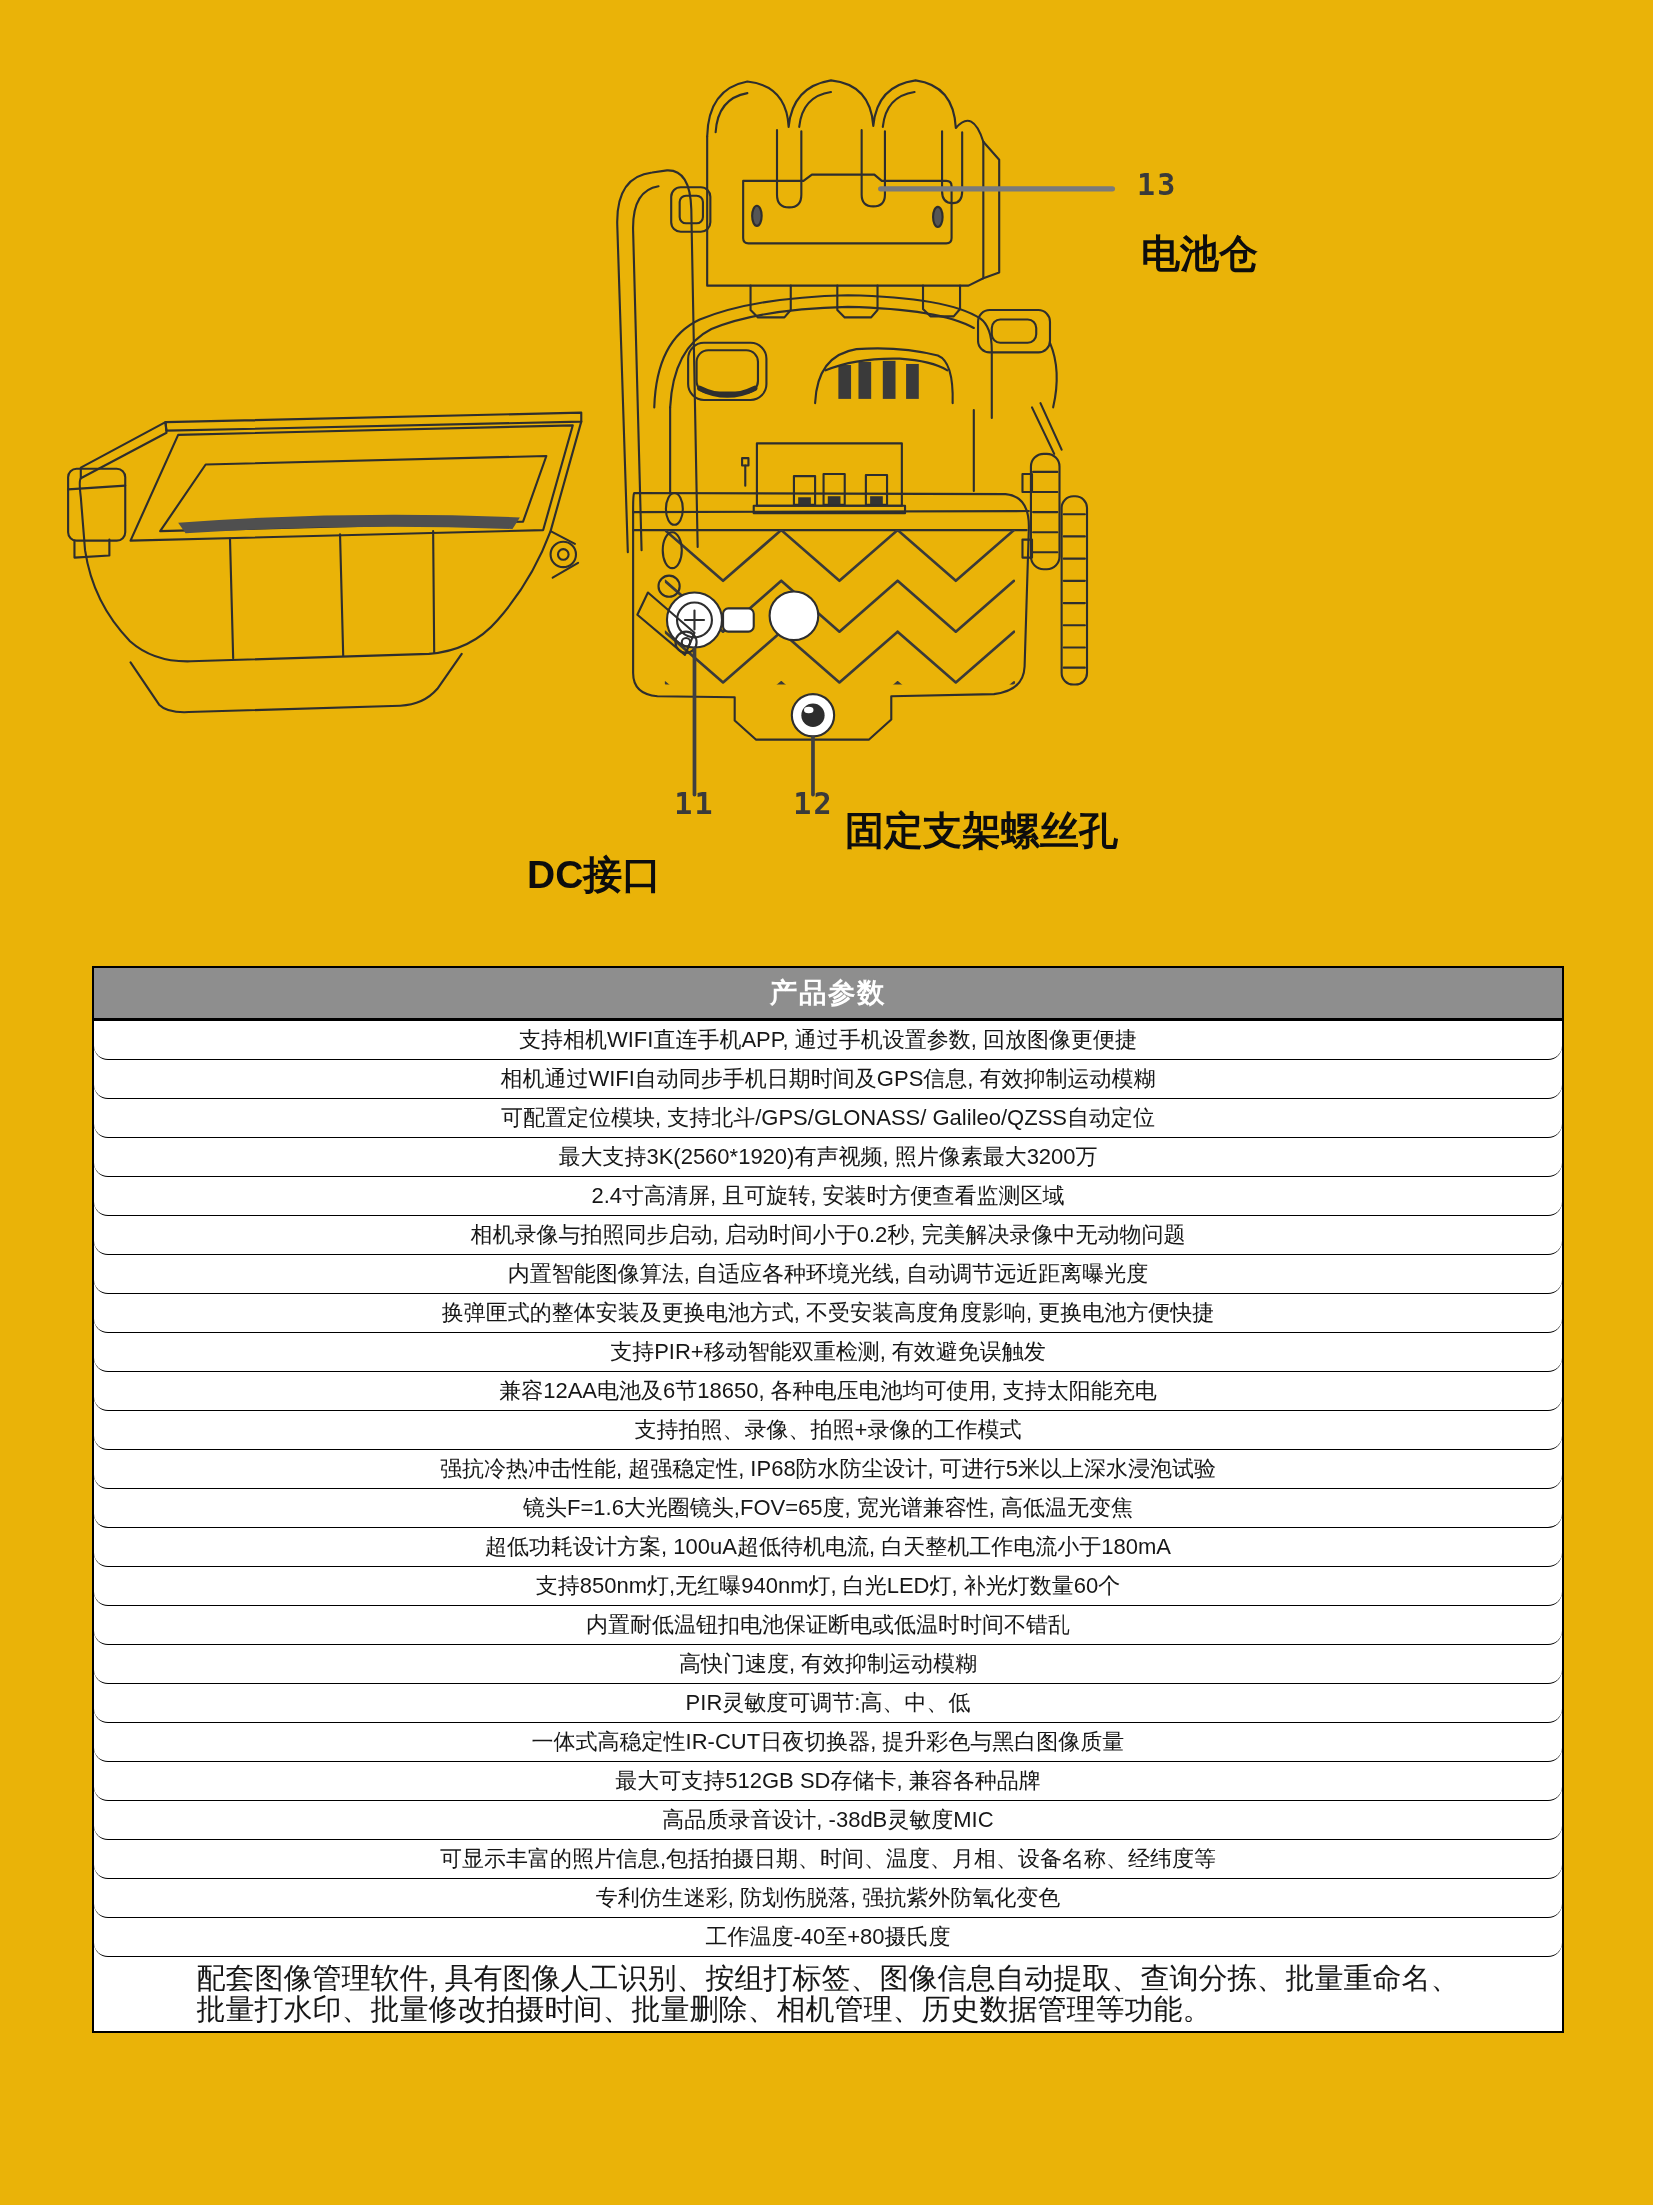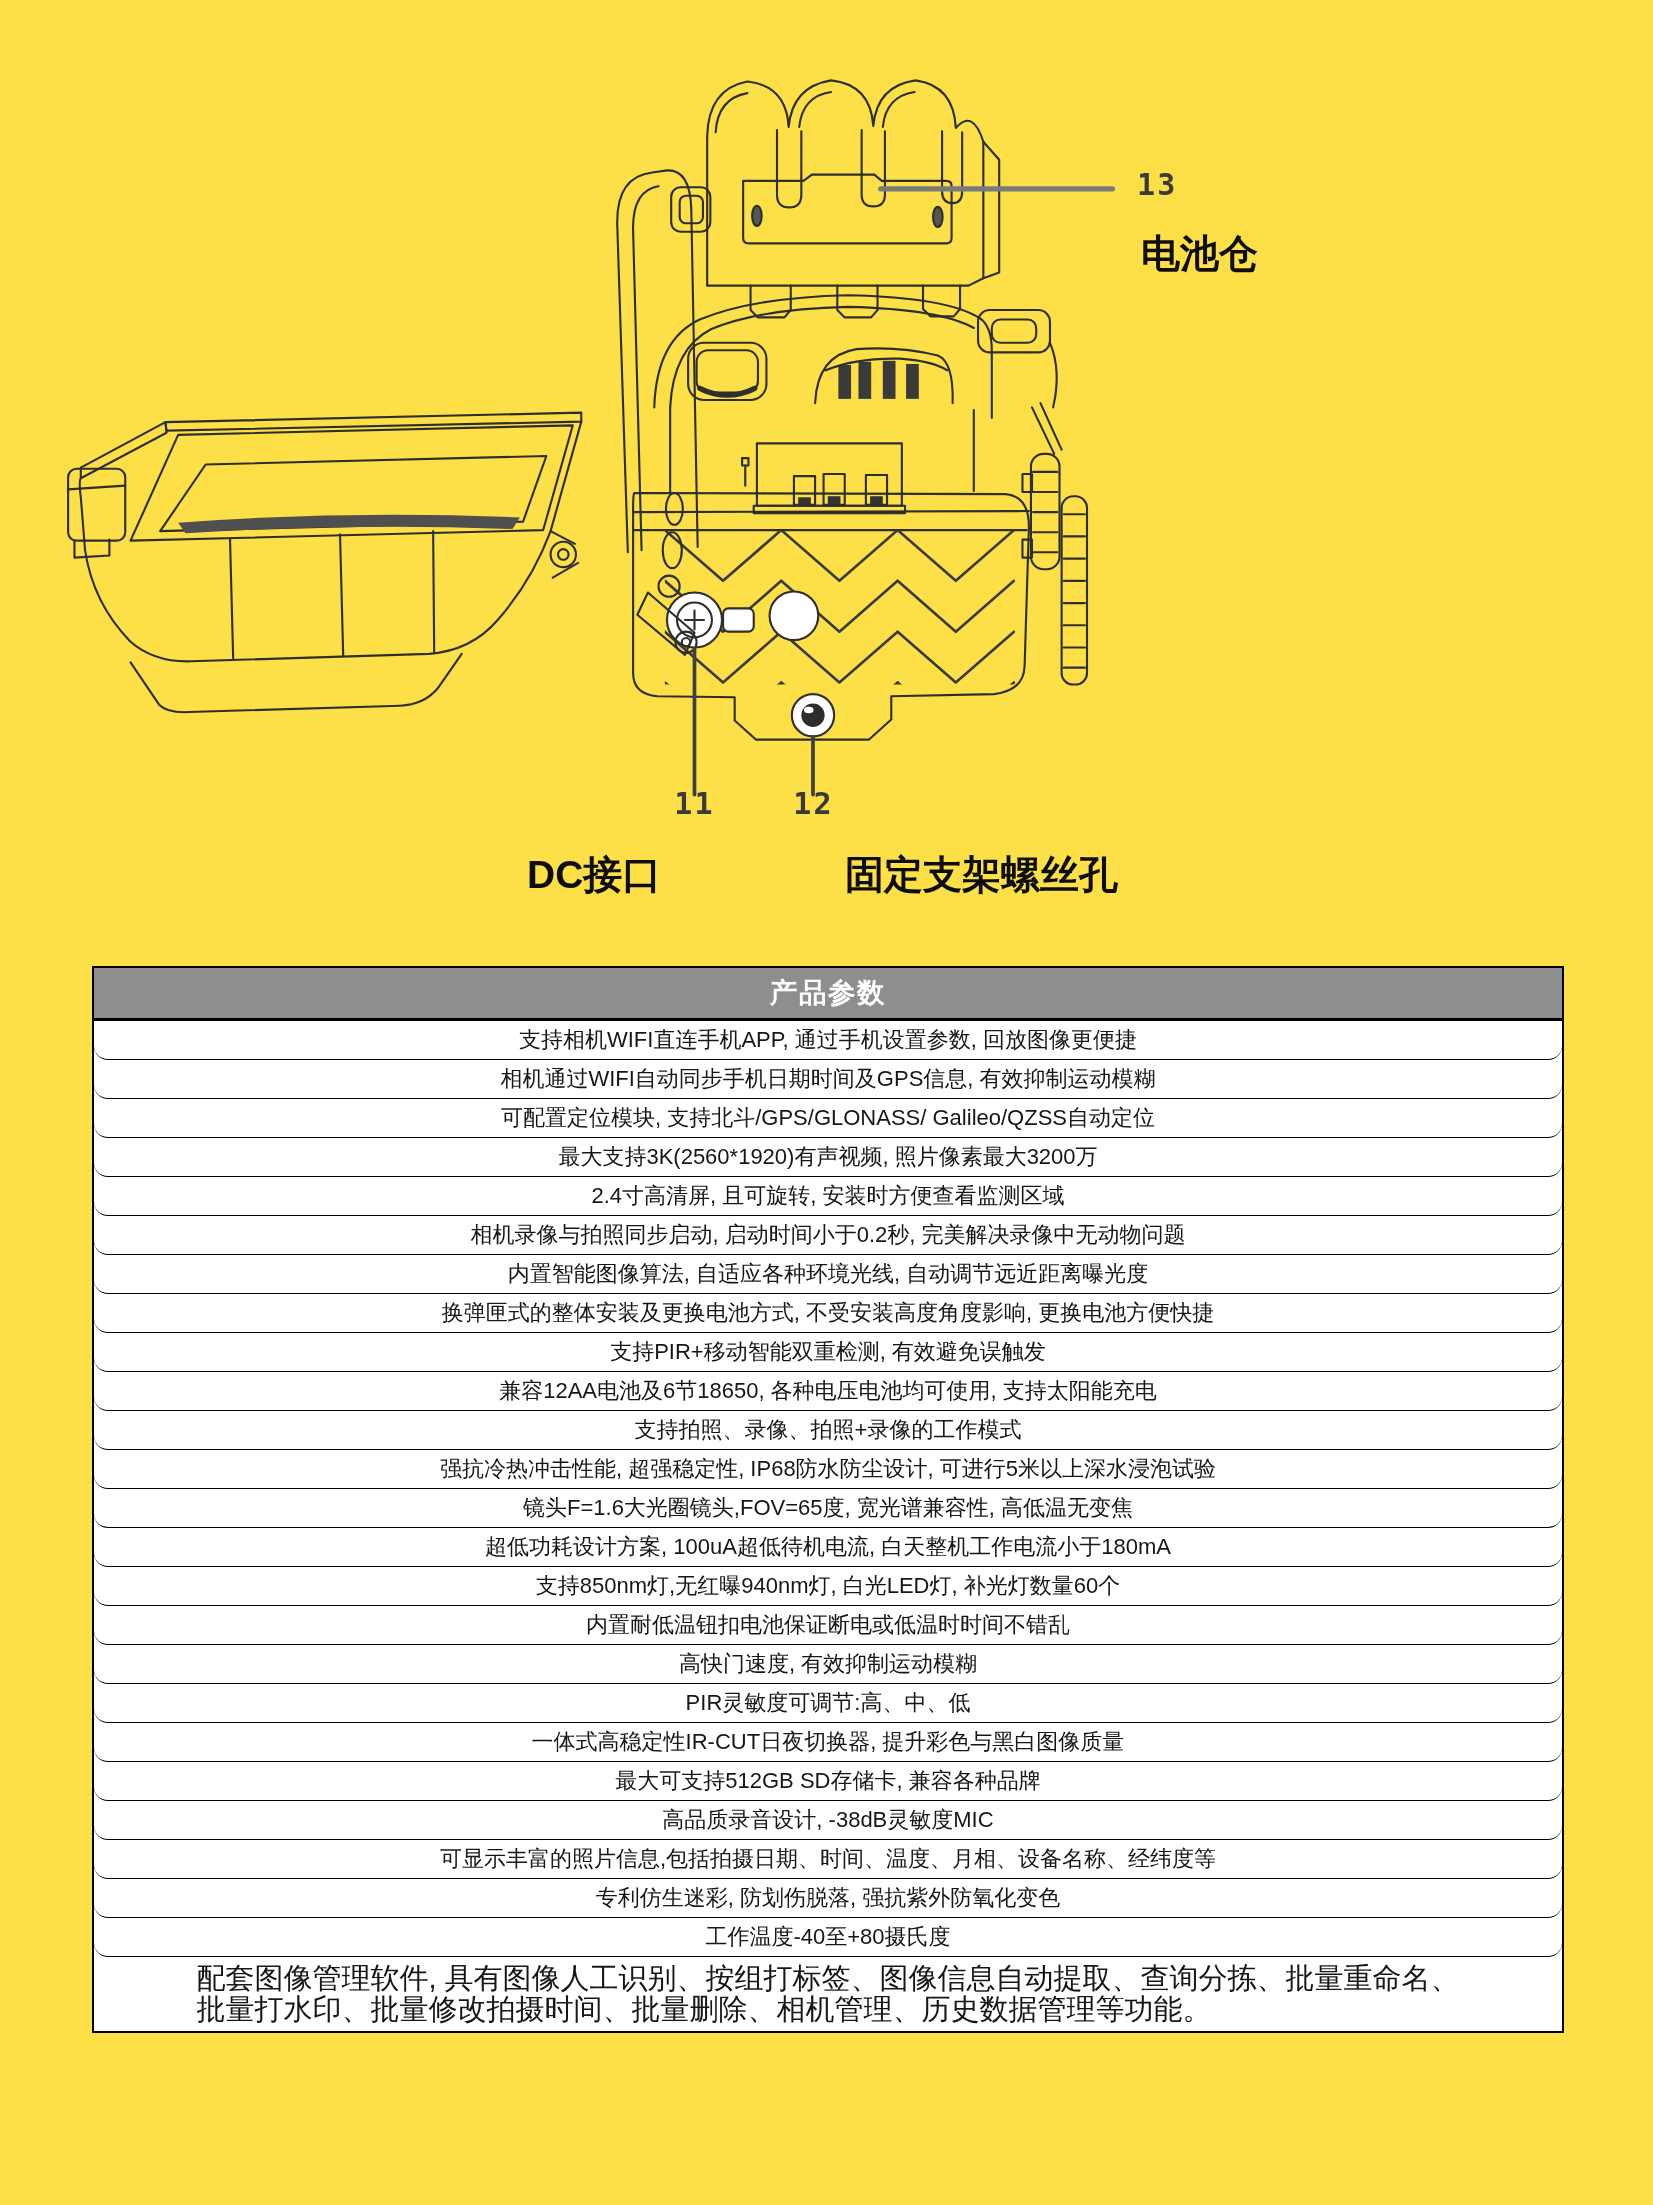--- a/index.html
+++ b/index.html
@@ -1,20 +1,20 @@
 <!DOCTYPE html>
 <html style="font-size:8.5px"><head>
 <meta charset="utf-8">
 <style>
   html,body{margin:0;padding:0;background:#ffffff;}
   .page{
     position:relative;
     width:1654px;
     height:2205px;
-    background:#fde047;
+    background:#eab308;
     font-family:"Liberation Sans", sans-serif;
     overflow:hidden;
   }
   
   .diagram-svg{position:absolute;left:0;top:0;}
   .callout-number{
     position:absolute;
     font-family:"DejaVu Sans Mono", monospace;
     font-size:30px;
     font-weight:600;
@@ -28,21 +28,21 @@
     font-weight:700;
     color:#0d0d0d;
     white-space:nowrap;
     margin-top:16px;
   }
   #c13-num{left:1137px;top:167px;}
   #c13-label{left:1141px;top:211px;}
   #c11-num{left:668px;top:786px;width:53px;text-align:center;}
   #c12-num{left:787px;top:786px;width:53px;text-align:center;}
   #c11-label{left:527px;top:832px;}
-  #c12-label{left:845px;top:832px;}
+  #c12-label{left:845px;top:788px;}
   
   .spec-table{
     position:absolute;
     left:92px;
     top:966px;
     width:1472px;
     border:2.6px solid #000;
     box-sizing:border-box;
     background:#fff;
   }

